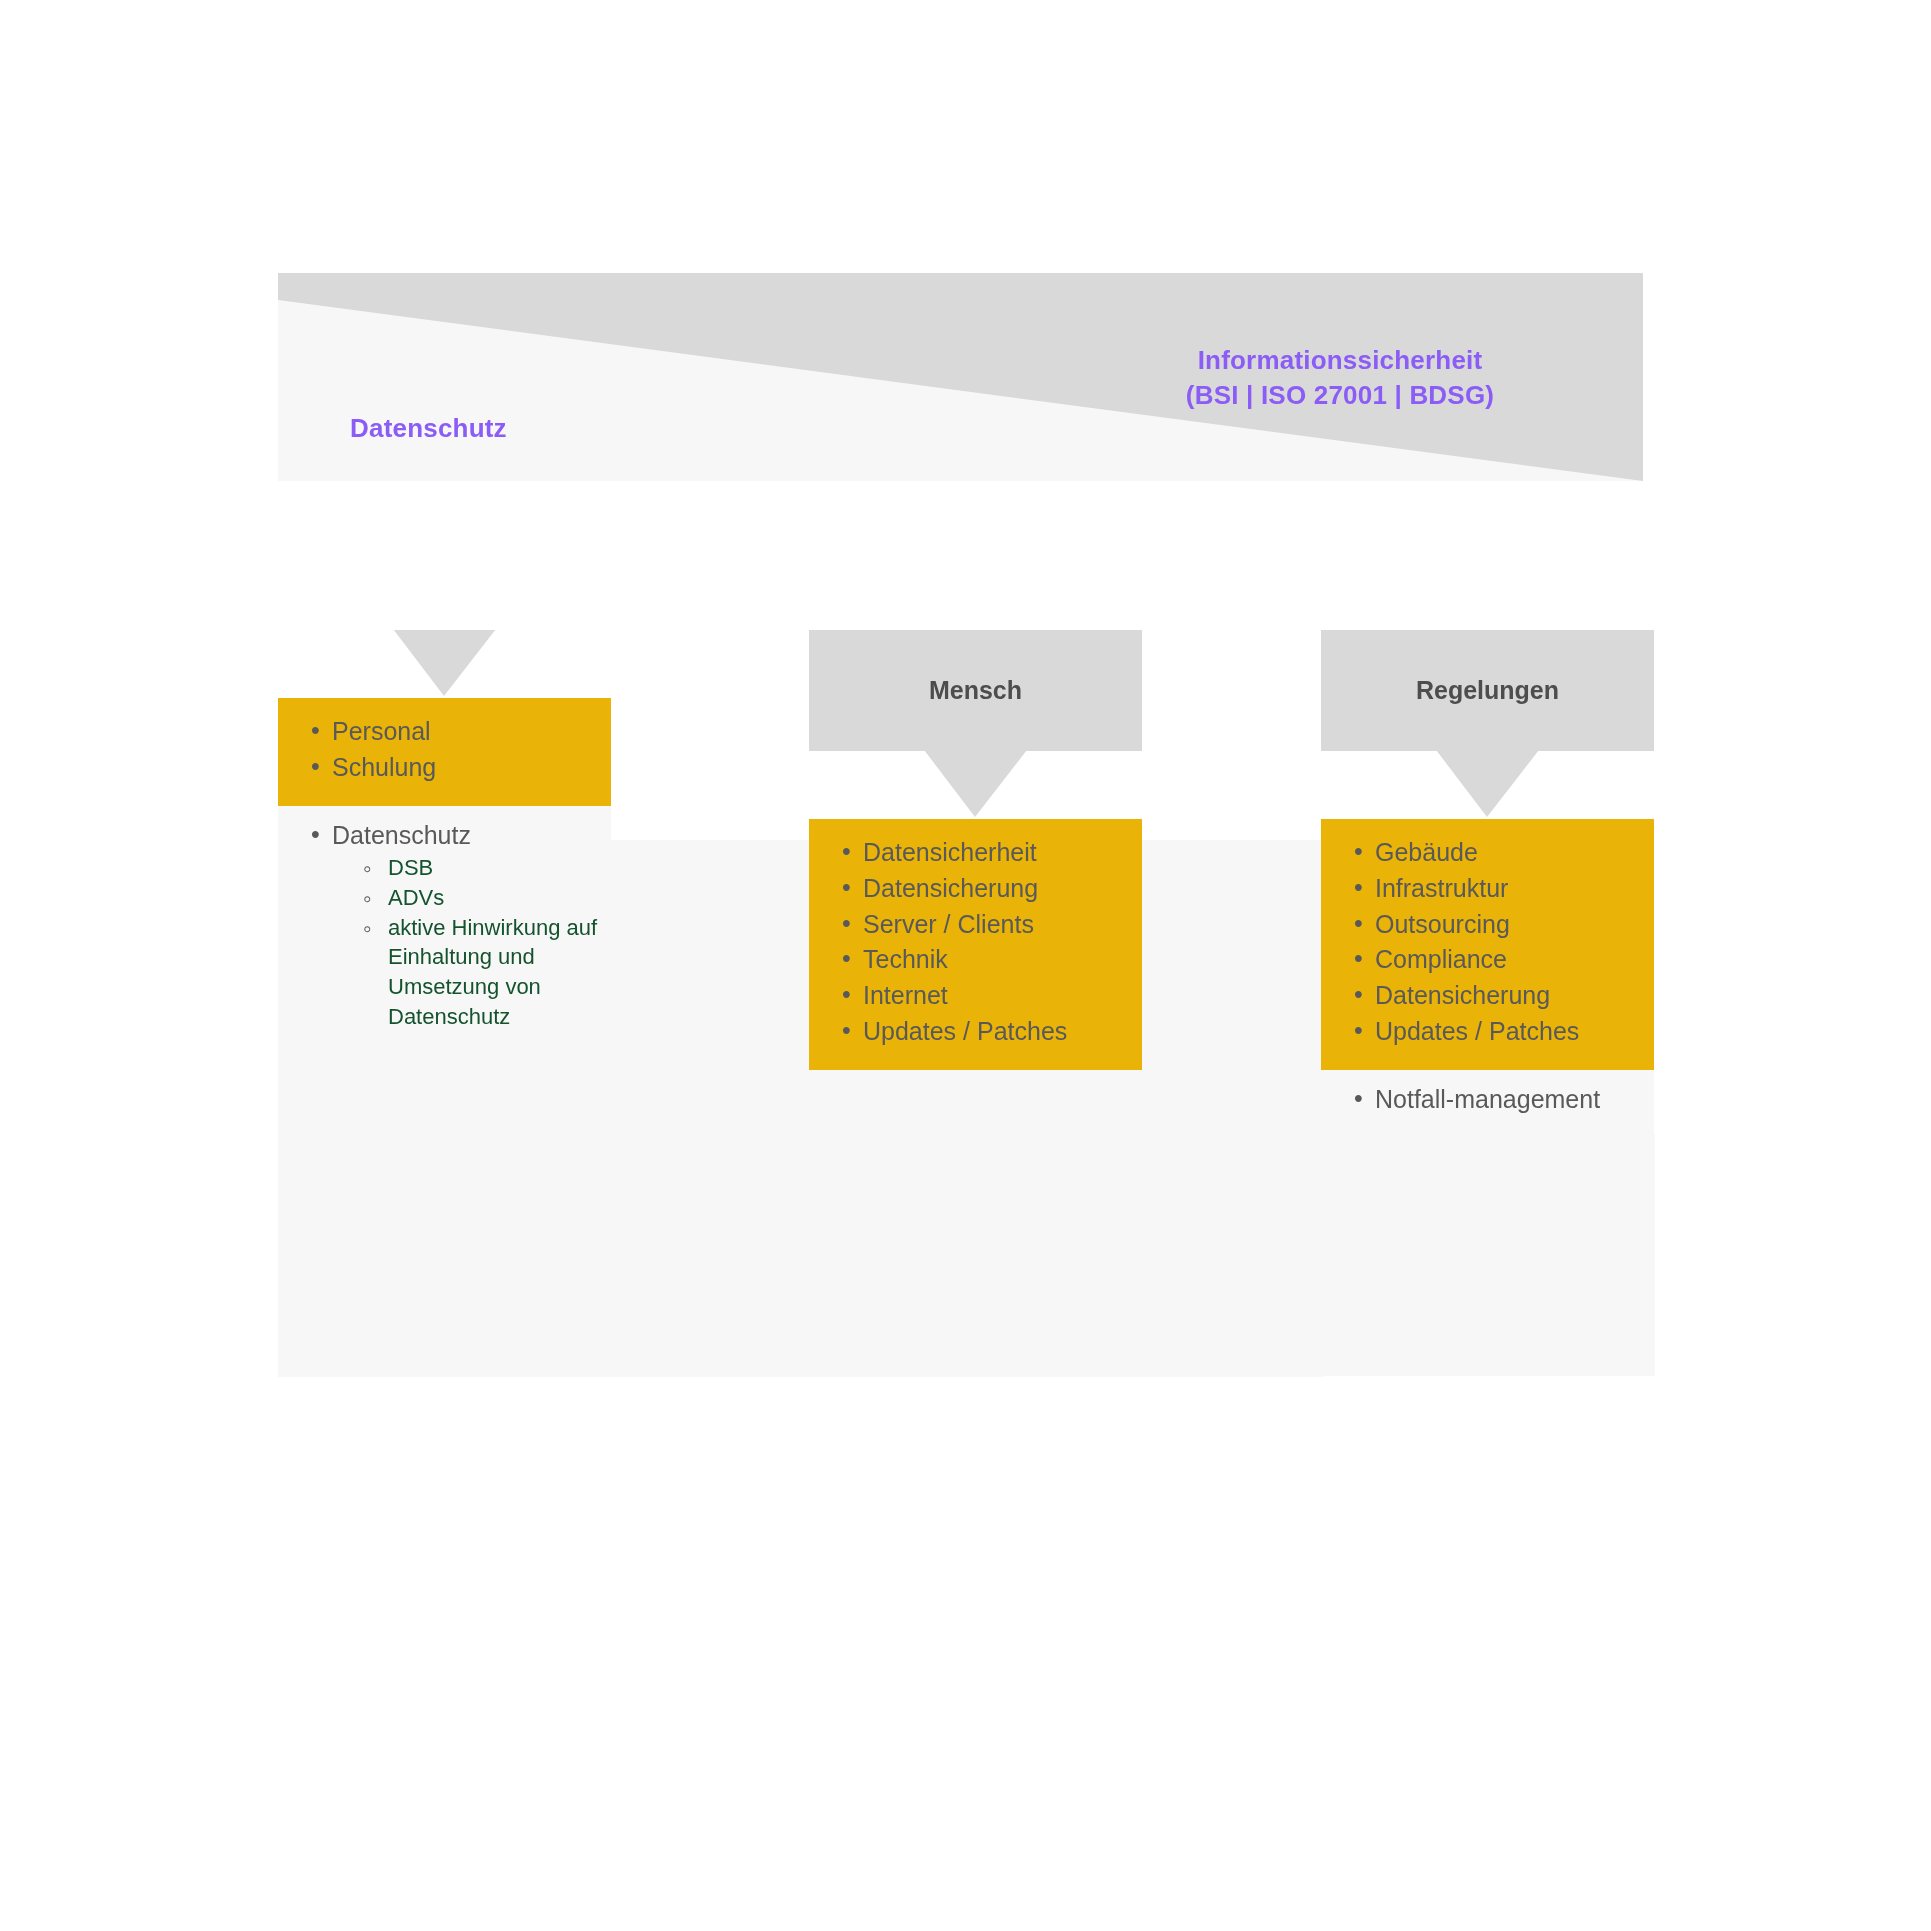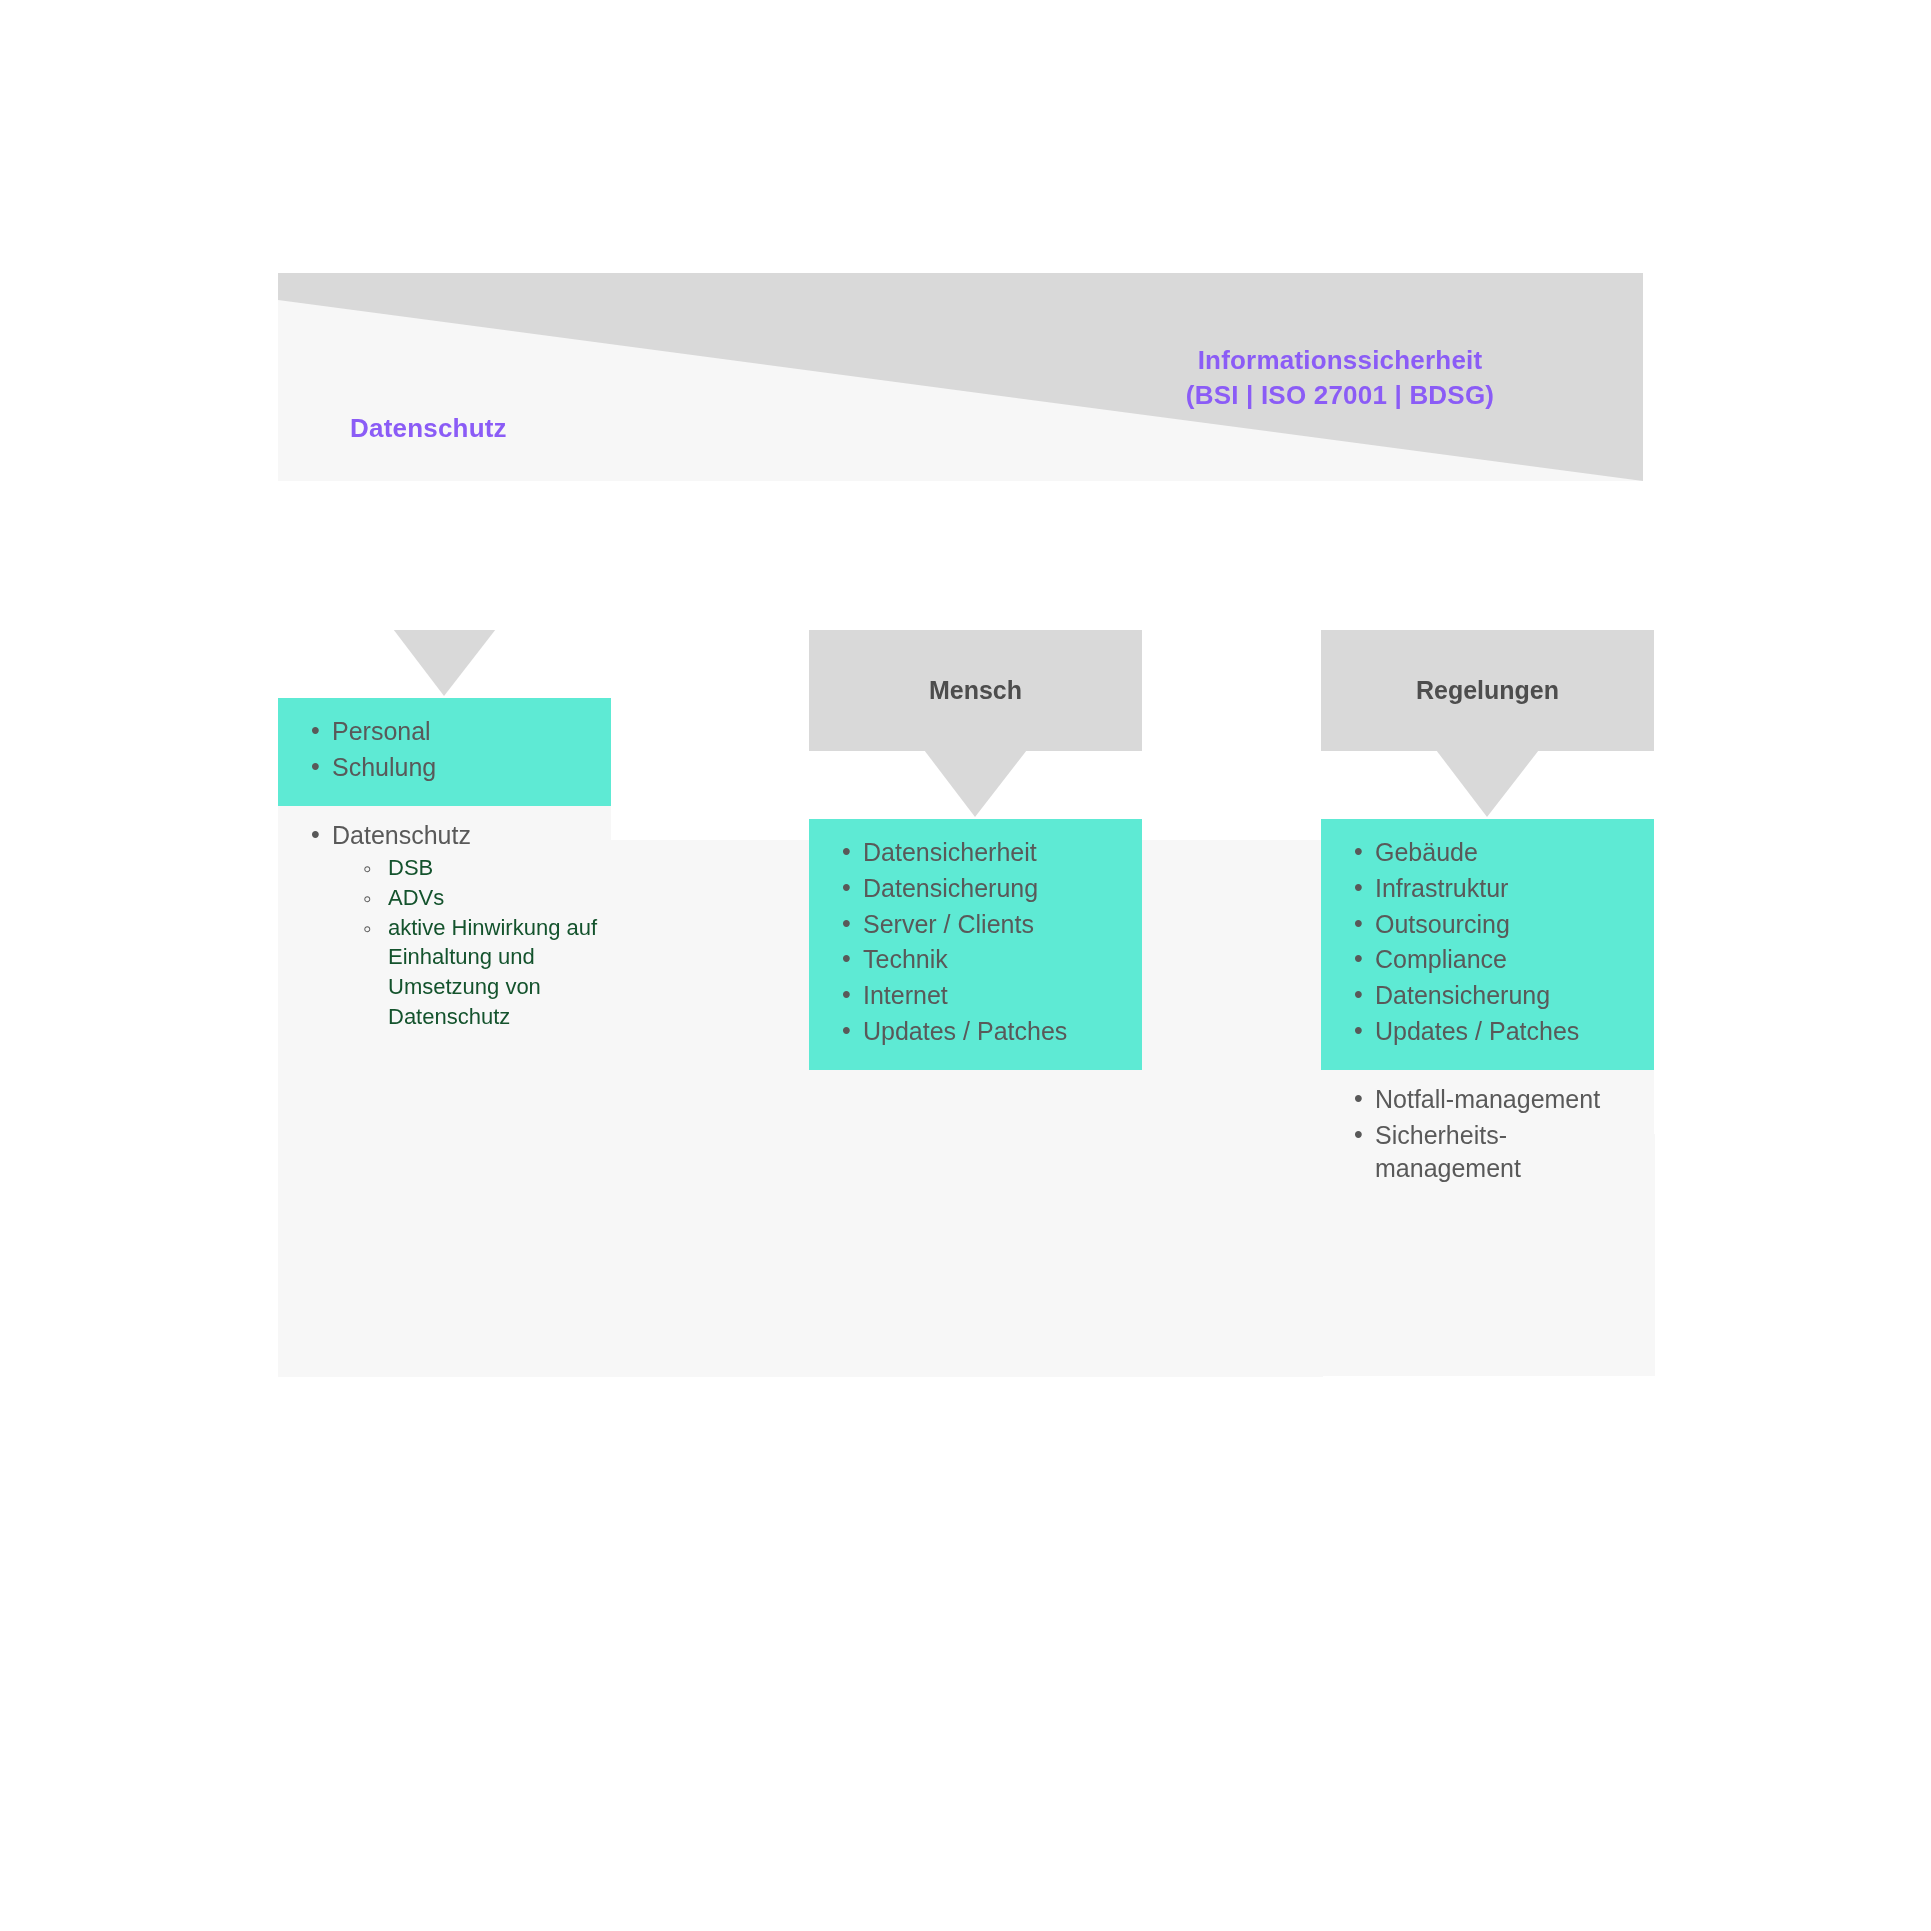--- a/index.html
+++ b/index.html
@@ -84,21 +84,21 @@
     color: #4d4d4d;
   }
   .pointer {
     position: relative;
     width: 100%;
     height: 68px;
   }
   .pointer svg { display: block; width: 100%; height: 100%; }
 
   .list-box {
-    background: #5eead4;
+    background: #eab308;
     padding: 17.4px 0 19.3px 0;
   }
   .list-box-light {
     background: #f7f7f7;
     padding: 13.5px 0 21px 0;
   }
 
   ul.bullets {
     list-style: none;
     margin: 0;
@@ -261,20 +261,19 @@
         <li>Infrastruktur</li>
         <li>Outsourcing</li>
         <li>Compliance</li>
         <li>Datensicherung</li>
         <li>Updates / Patches</li>
       </ul>
     </div>
     <div class="list-box-light">
       <ul class="bullets">
         <li>Notfall-management</li>
-        <li>Sicherheits-management</li>
       </ul>
     </div>
   </div>
 
 
 </div>
 
 
 </body></html>

